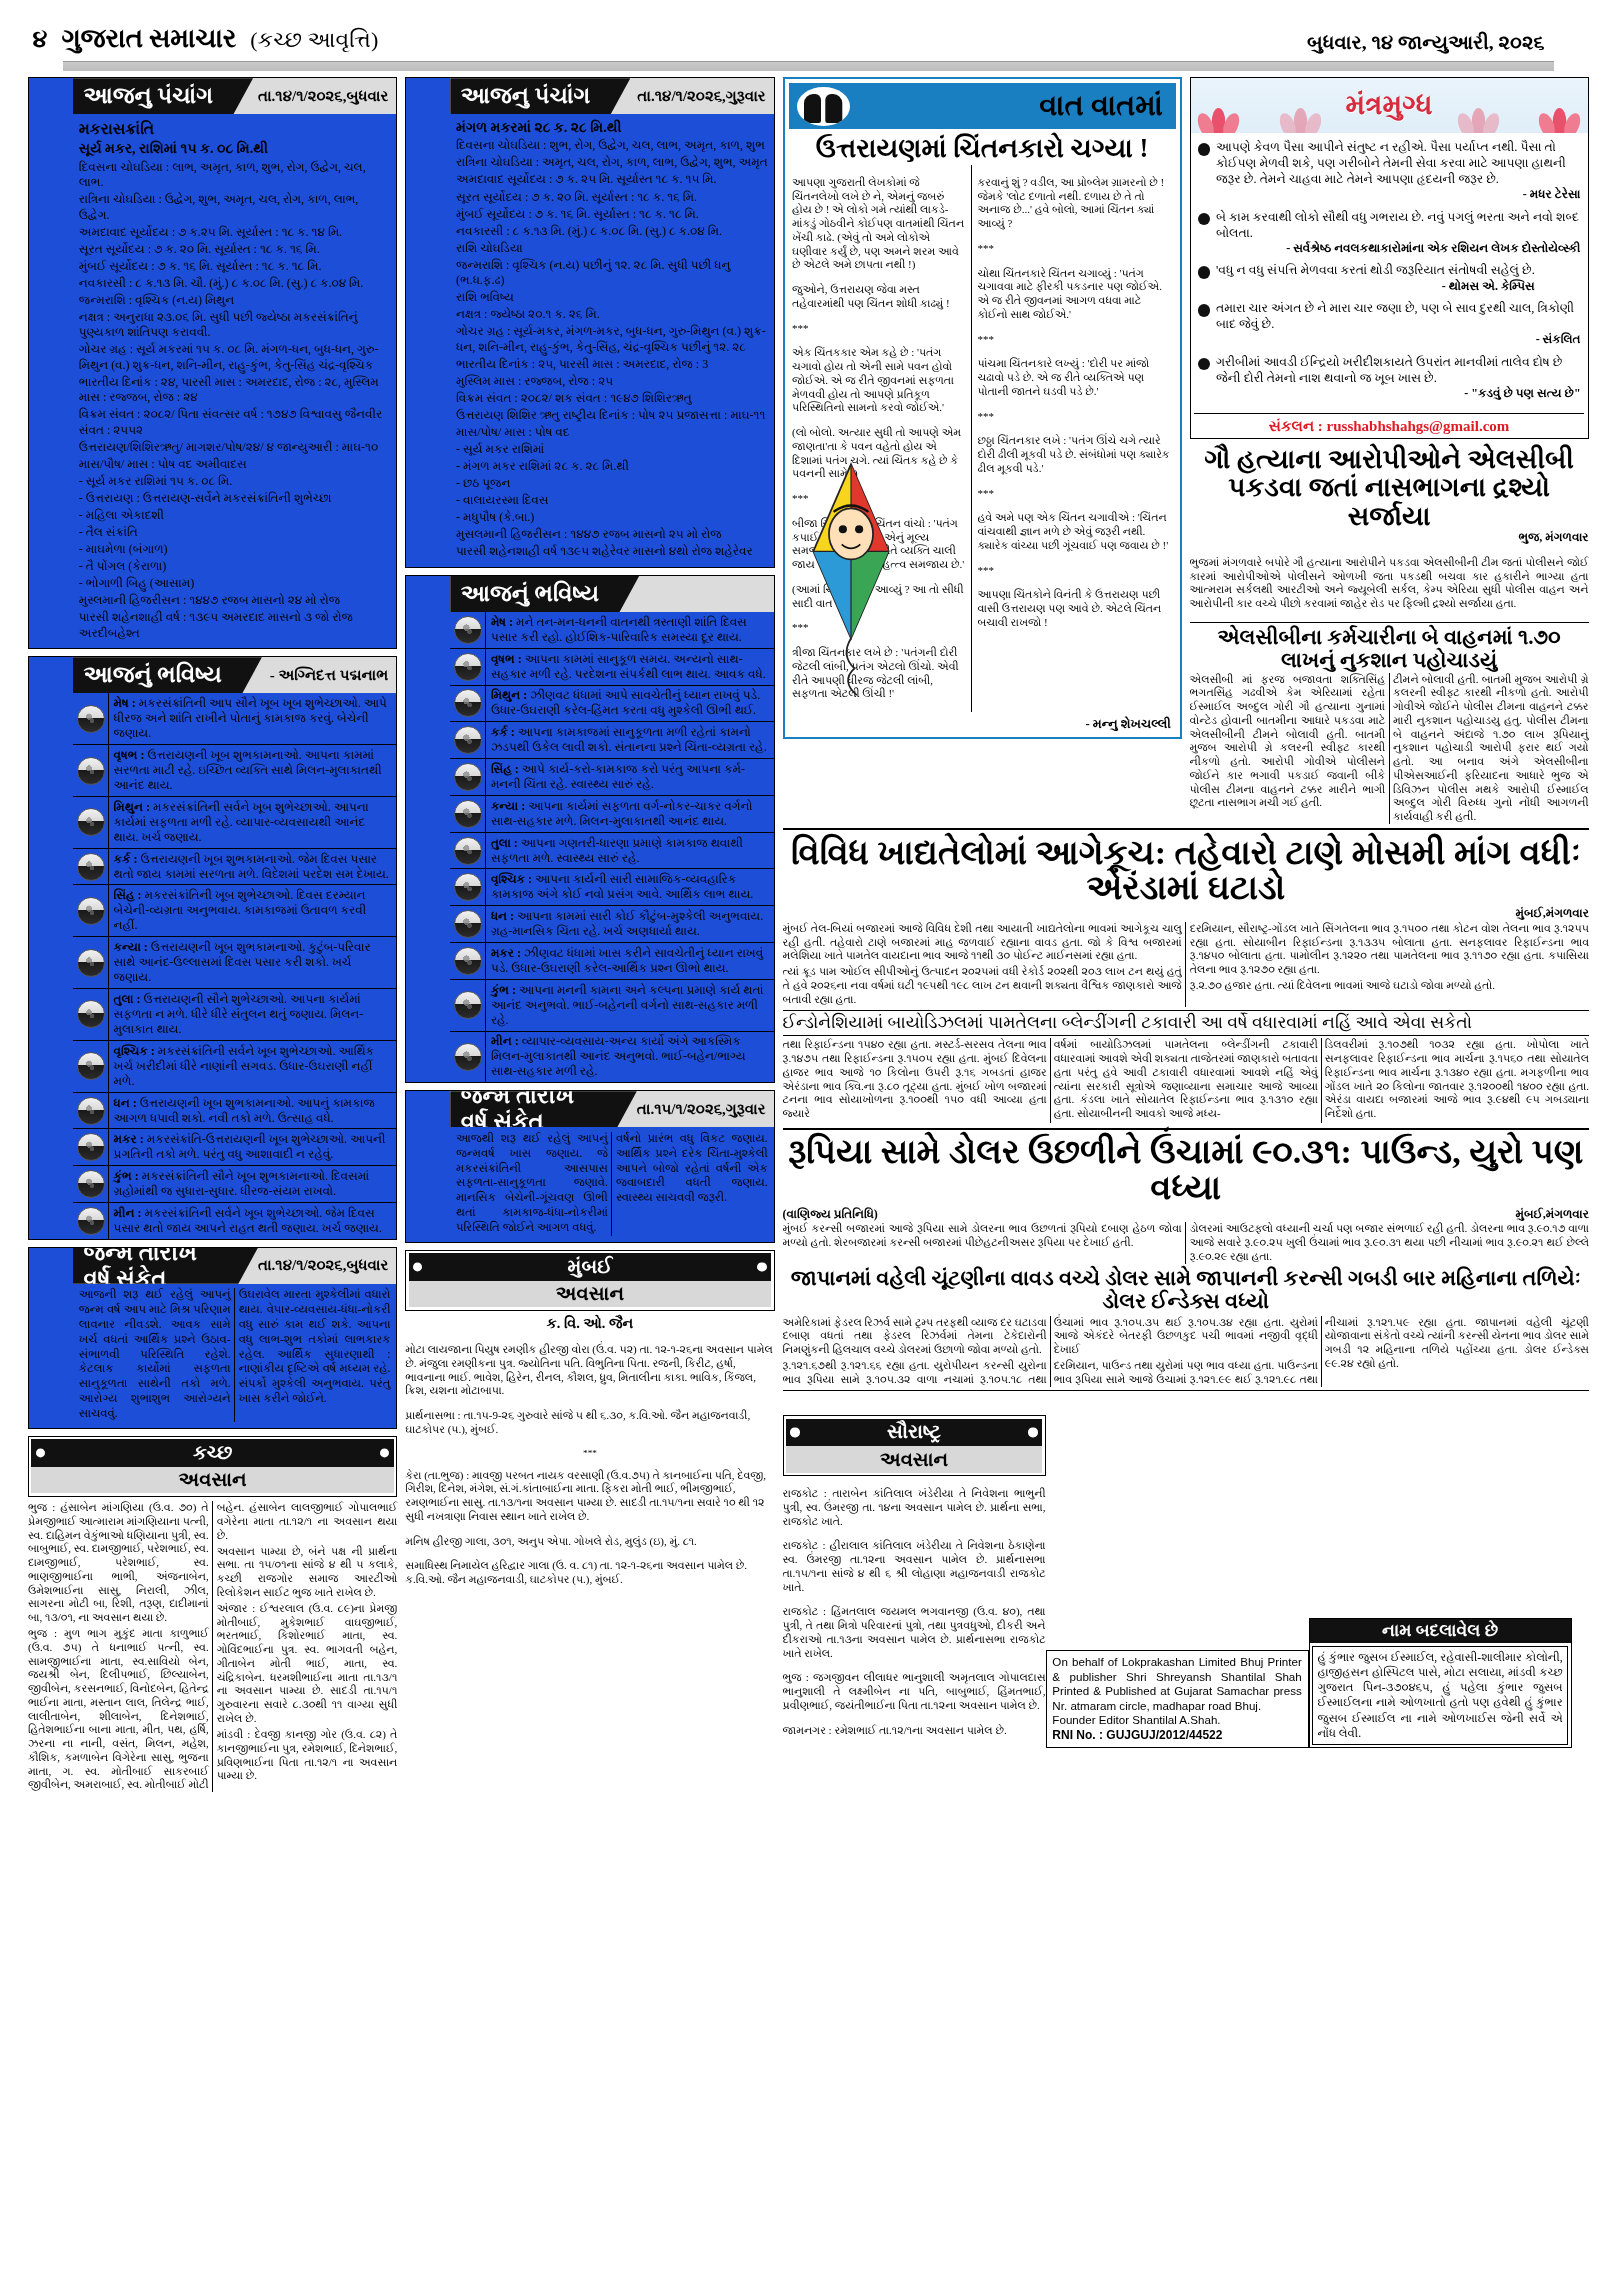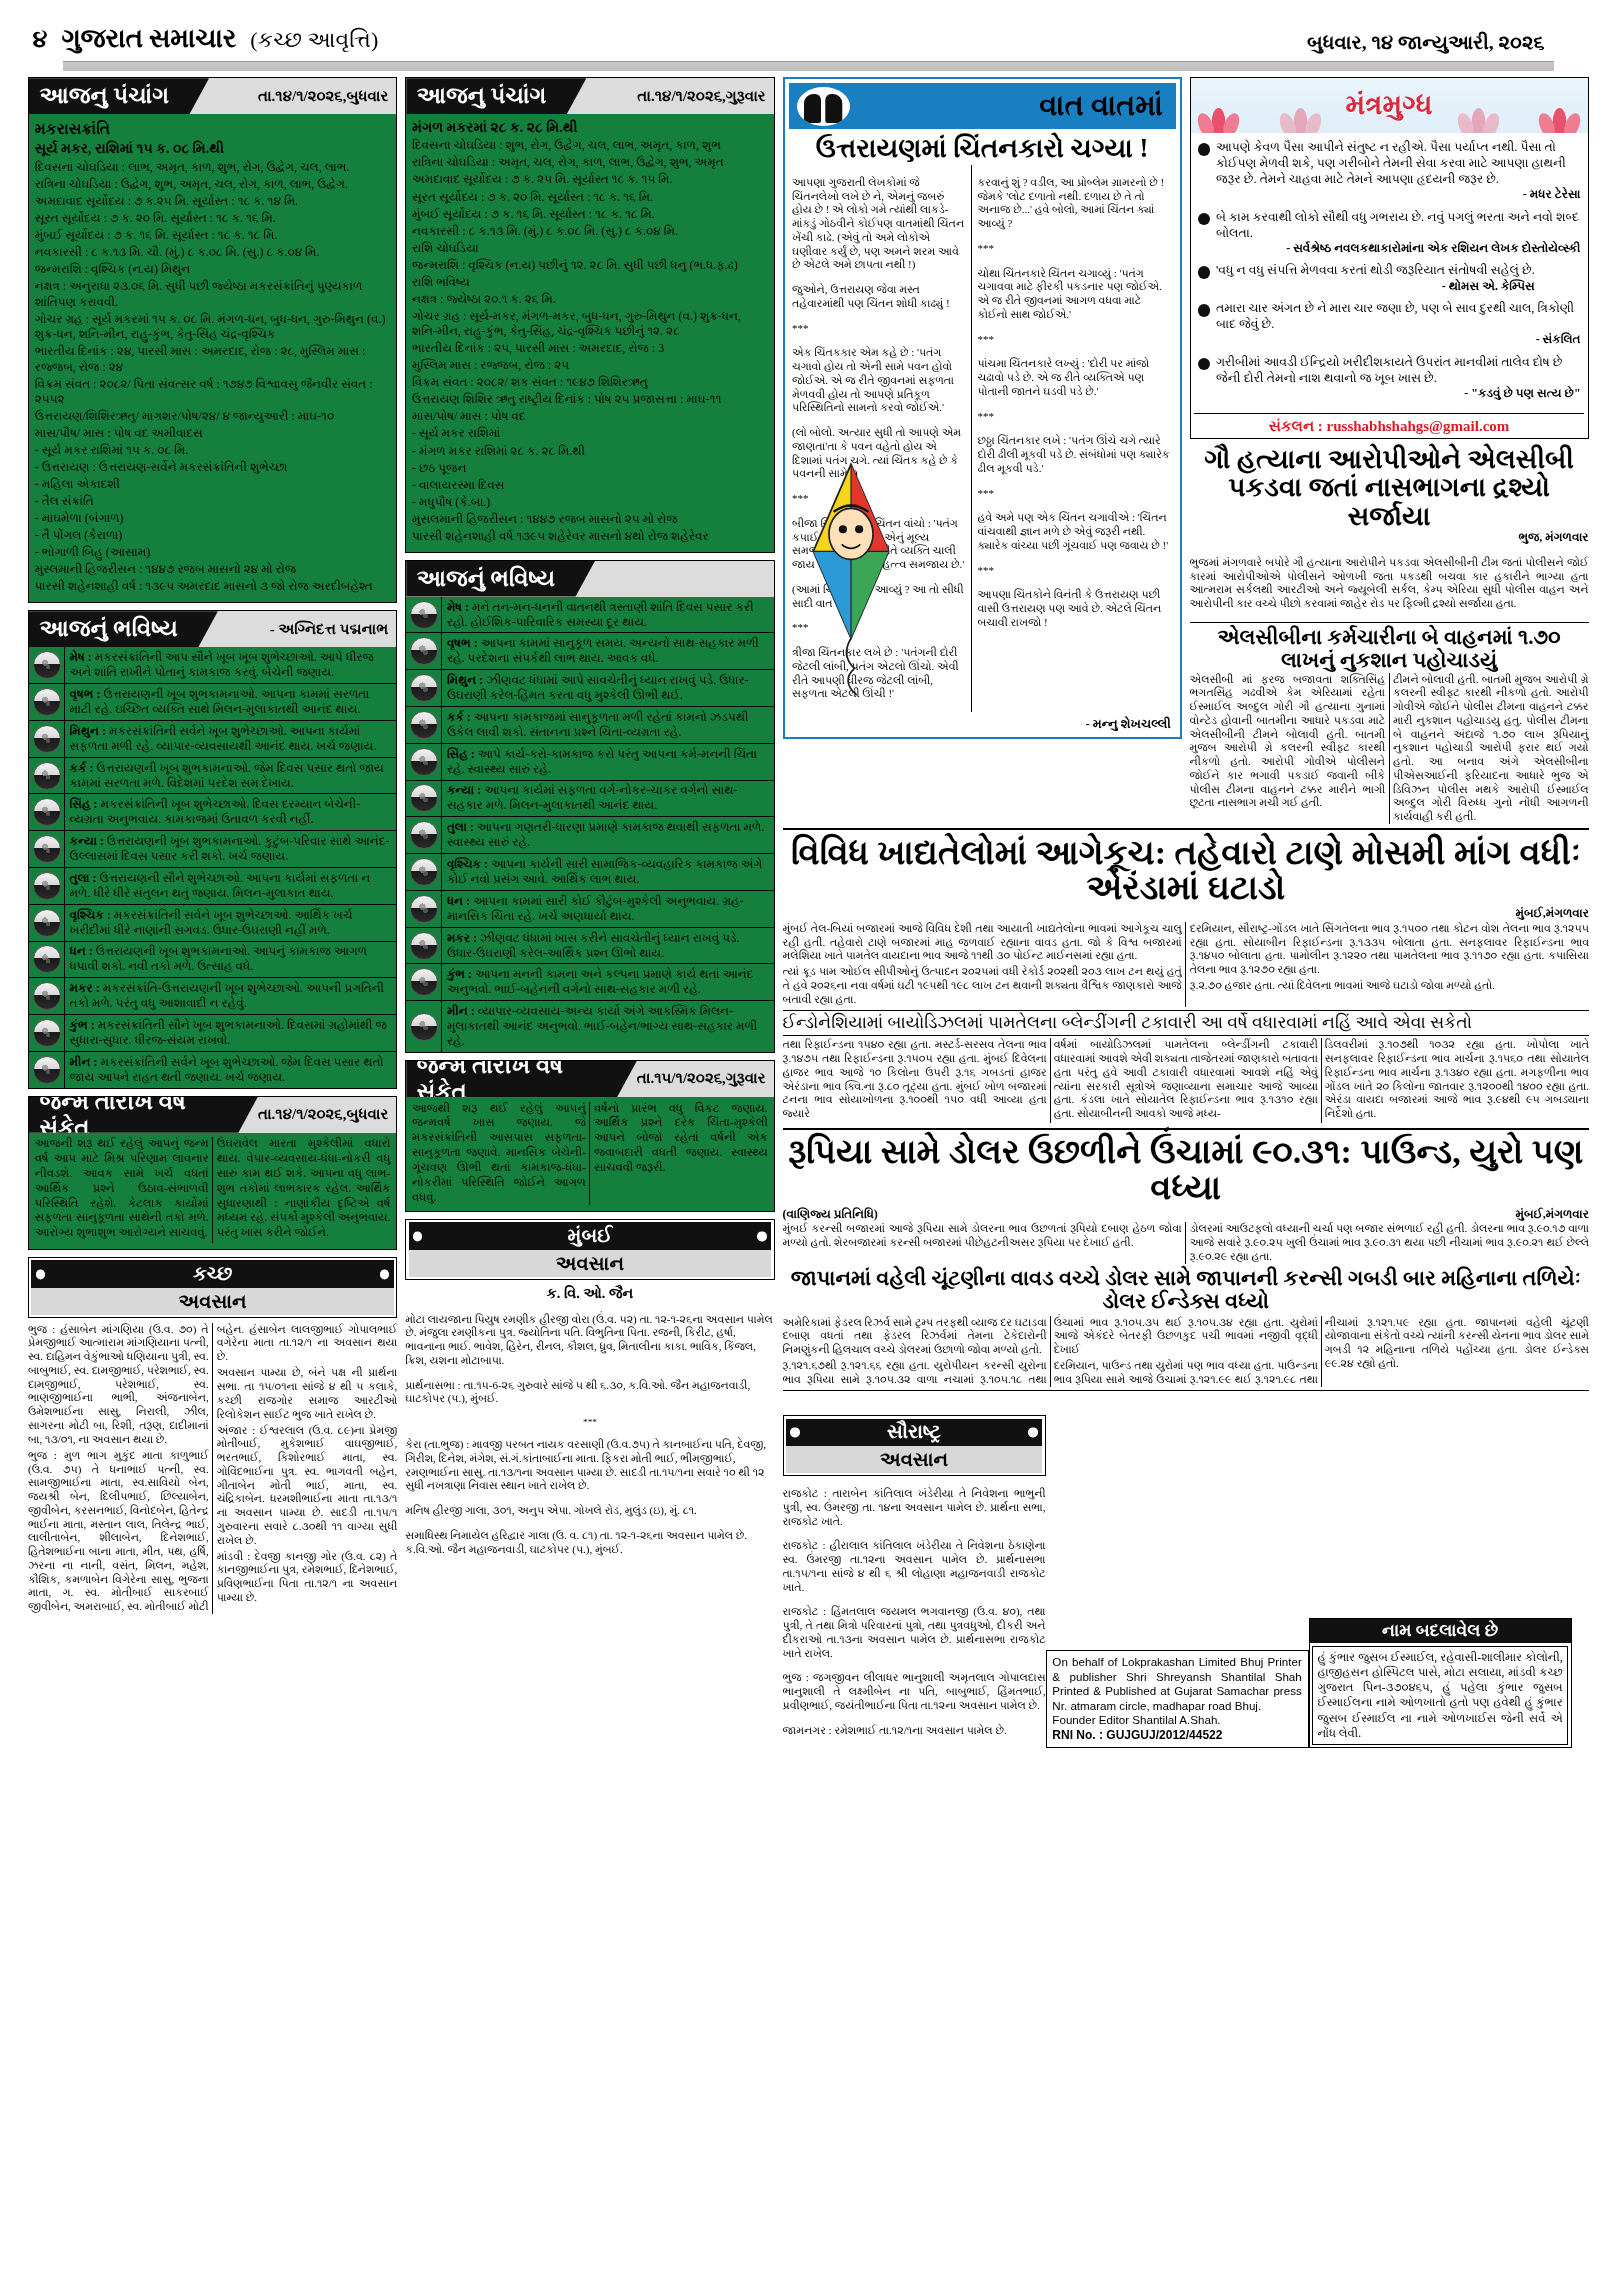--- a/index.html
+++ b/index.html
@@ -24,21 +24,21 @@
   .mast-rule { height:10.4px; background:linear-gradient(#c9c9c9,#bdbdbd); margin:3.5px 35px 0 35px; border-top:0.6px solid #999; }
 
   
   .cols { display:flex; gap:8px; margin-top:5.8px; align-items:flex-start; }
   .col { }
   .col1 { width:370px; }
   .col2 { width:370px; }
   .col34 { width:808px; display:flex; flex-direction:column; }
 
   
-  .box { border:1.7px solid #000; margin-bottom:7px; background:#15803d; }
+  .box { border:1.7px solid #000; margin-bottom:7px; background:#1d4ed8;padding-left:44px; }
 
   
   .banner { position:relative; height:36px; background:#dcdcdc; display:flex; align-items:center; overflow:hidden; }
   .banner .blk {
     background:#111; color:#fff; font-size:23px; font-weight:bold;
     height:36px; display:flex; align-items:center; padding:0 40px 0 10.4px;
     clip-path: polygon(0 0, 100% 0, calc(100% - 19.6px) 100%, 0 100%);
   }
   .banner .tail { flex:1; color:#000; font-size:15px; font-weight:bold; text-align:right; padding-right:8px; }
 
@@ -418,21 +418,21 @@
       </div>
 
       <div>
         <div class="obit-plate">
           <div class="obit-top">મુંબઈ</div>
           <div class="obit-bot">અવસાન</div>
         </div>
         <div class="mini-head">ક. વિ. ઓ. જૈન</div>
         <div class="tiny">
             <p>મોટા લાયજાના પિયુષ રમણીક હીરજી વોરા (ઉં.વ. ૫૨) તા. ૧૨-૧-૨૬ના અવસાન પામેલ છે. મંજુલા રમણીકના પુત્ર. જ્યોતિના પતિ. વિભુતિના પિતા. રજની, કિરીટ, હર્ષા, ભાવનાના ભાઈ. ભાવેશ, હિરેન, રીનલ, કૌશલ, ધ્રુવ, મિતાલીના કાકા. ભાવિક, કિંજલ, ક્રિશ, યશના મોટાબાપા.</p>
-            <p>પ્રાર્થનાસભા : તા.૧૫-6-૨૬ ગુરુવારે સાંજે ૫ થી ૬.૩૦, ક.વિ.ઓ. જૈન મહાજનવાડી, ઘાટકોપર (પ.), મુંબઈ.</p>
+            <p>પ્રાર્થનાસભા : તા.૧૫-9-૨૬ ગુરુવારે સાંજે ૫ થી ૬.૩૦, ક.વિ.ઓ. જૈન મહાજનવાડી, ઘાટકોપર (પ.), મુંબઈ.</p>
           </div>
         <div class="center">***</div>
         <div class="tiny">
             <p>કેરા (તા.ભુજ) : માવજી પરબત નાયક વરસાણી (ઉ.વ.૭૫) તે કાનબાઈના પતિ, દેવજી, ગિરીશ, દિનેશ, મંગેશ, સં.ગં.કાંતાબાઈના માતા. ફિકરા મોતી ભાઈ, ભીમજીભાઈ, રમણભાઈના સાસુ. તા.૧૩/૧ના અવસાન પામ્યા છે. સાદડી તા.૧૫/૧ના સવારે ૧૦ થી ૧૨ સુધી નખત્રાણા નિવાસ સ્થાન ખાતે રાખેલ છે.</p>
             <p>મનિષ હીરજી ગાલા, ૩૦૧, અનુપ એપા. ગોખલે રોડ, મુલુંડ (ઇ), મું. ૮૧.</p>
             <p>સમાધિસ્થ નિમાયેલ હરિદ્વાર ગાલા (ઉ. વ. ૮૧) તા. ૧૨-૧-૨૬ના અવસાન પામેલ છે. ક.વિ.ઓ. જૈન મહાજનવાડી, ઘાટકોપર (પ.), મુંબઈ.</p>
           </div>
       </div>
 
     </div>

